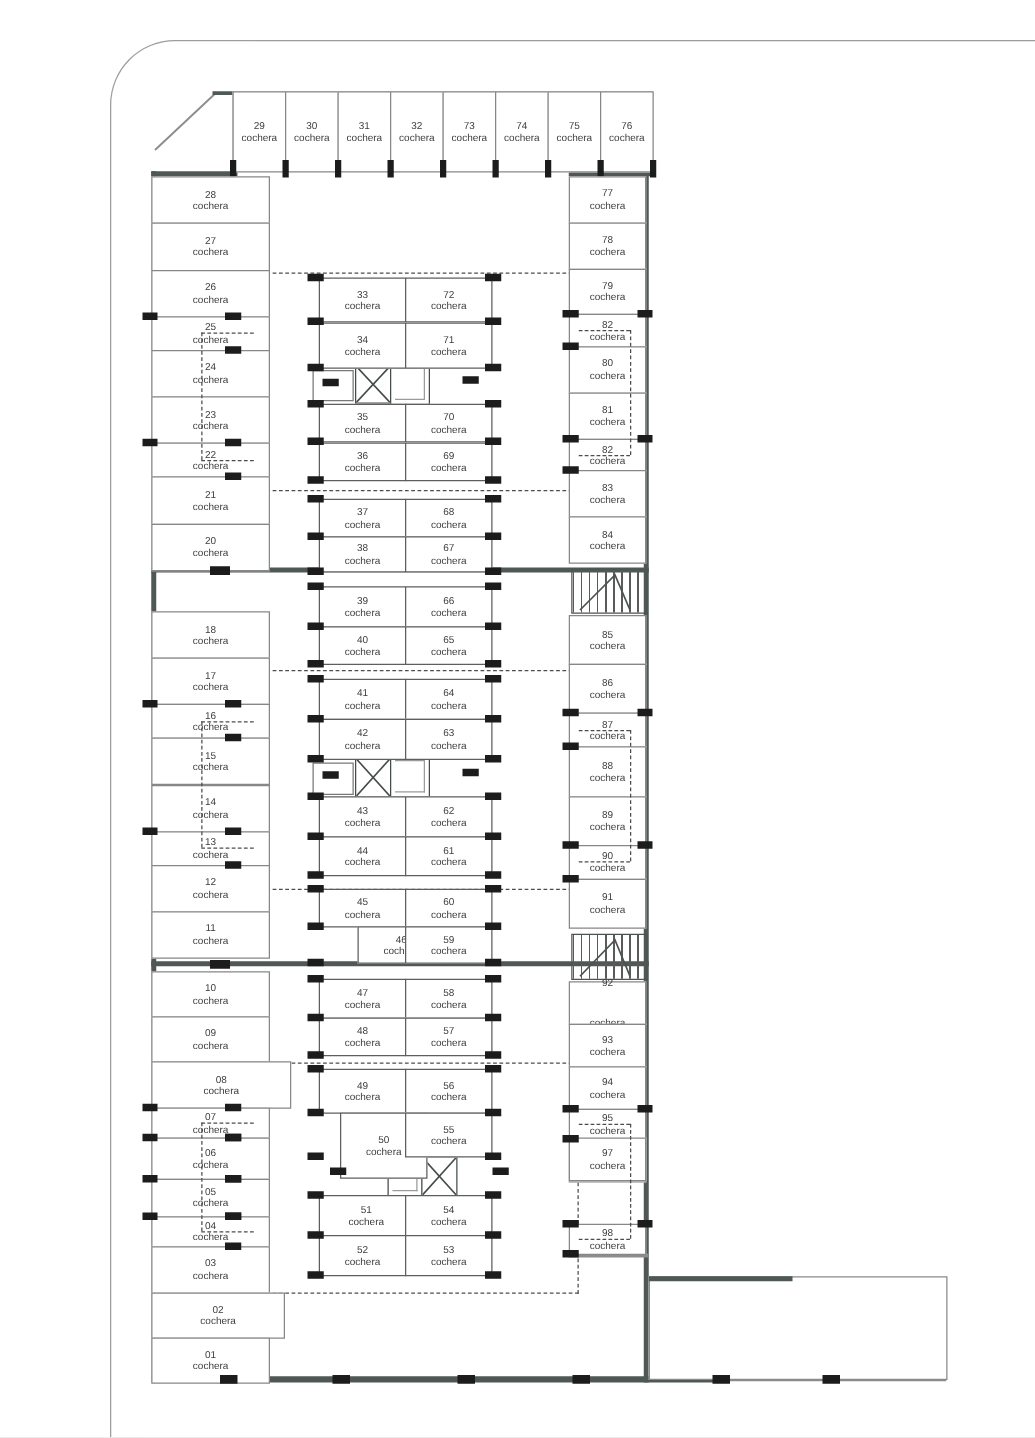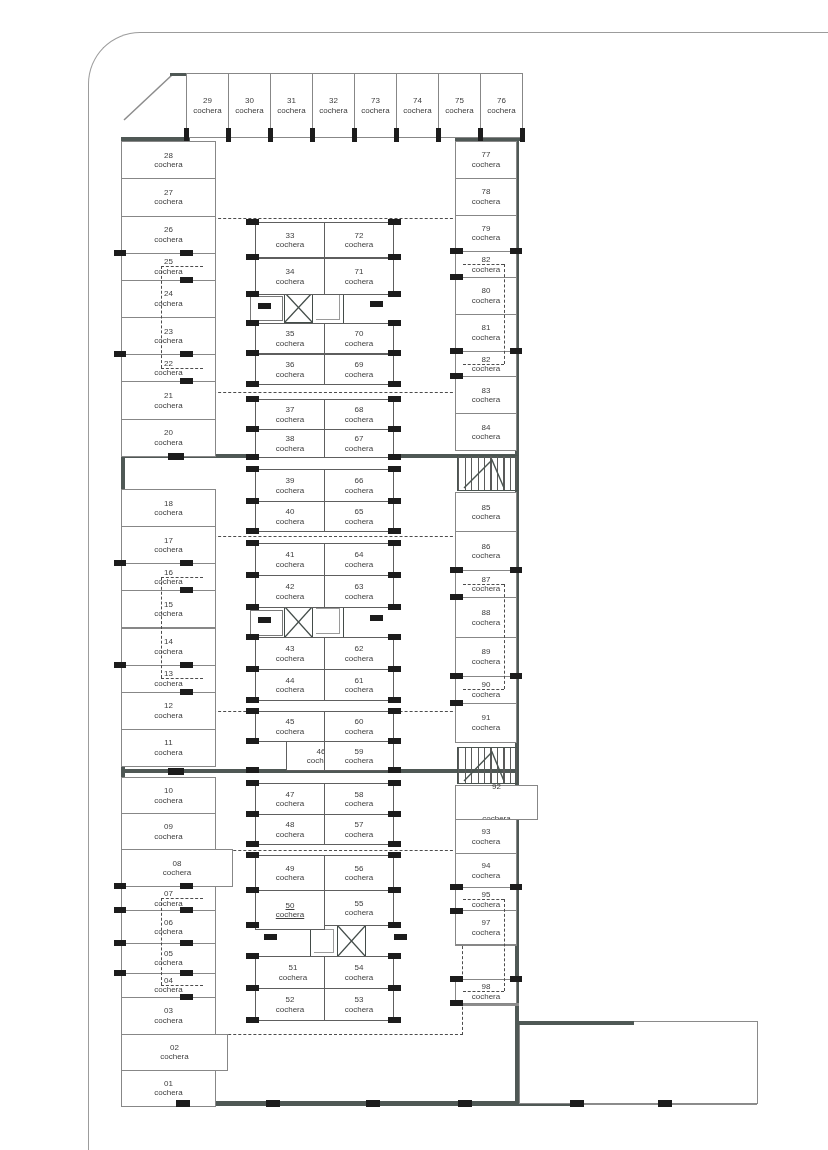--- a/index.html
+++ b/index.html
@@ -356,21 +356,21 @@
     </div>
     <div class="marker" style="left: 450px; top: 567.125px; width: 13px; height: 6px;"></div>
     <div class="marker" style="left: 450px; top: 594.469px; width: 13px; height: 6px;"></div>
     <div class="marker" style="left: 510px; top: 567.125px; width: 12px; height: 6px;"></div>
     <div class="marker" style="left: 450px; top: 672.594px; width: 13px; height: 6px;"></div>
     <div class="marker" style="left: 450px; top: 699.938px; width: 13px; height: 6px;"></div>
     <div class="marker" style="left: 510px; top: 672.594px; width: 12px; height: 6px;"></div>
     <div class="dashv" style="left: 504px; top: 583.797px; height: 105.469px;"></div>
     <div class="dashh" style="left: 463px; top: 583.797px; width: 41px;"></div>
     <div class="dashh" style="left: 463px; top: 689.266px; width: 41px;"></div>
-    <div class="stall" style="left: 455px; top: 785px; width: 83px; height: 35.0625px; gap: 22px;">
+    <div class="stall" style="left: 455px; top: 785px; width: 62px; height: 35.0625px; gap: 22px;">
       <div>92</div>
       <div>cochera</div>
     </div>
     <div class="stall" style="left: 455px; top: 819.062px; width: 62px; height: 35.0625px;">
       <div>93</div>
       <div>cochera</div>
     </div>
     <div class="stall" style="left: 455px; top: 853.125px; width: 62px; height: 35.0625px;">
       <div>94</div>
       <div>cochera</div>
@@ -571,21 +571,21 @@
       <div>cochera</div>
     </div>
     <div class="stall cstall" style="left: 255px; top: 855px; width: 70px; height: 36px;">
       <div>49</div>
       <div>cochera</div>
     </div>
     <div class="stall cstall" style="left: 324px; top: 855px; width: 70px; height: 36px;">
       <div>56</div>
       <div>cochera</div>
     </div>
-    <div class="stall cstall" style="left: 255px; top: 890px; width: 70px; height: 40px; text-decoration: underline;">
+    <div class="stall cstall" style="left: 272px; top: 890px; width: 70px; height: 53px;">
       <div>50</div>
       <div>cochera</div>
     </div>
     <div class="stall cstall" style="left: 324px; top: 890px; width: 70px; height: 36px;">
       <div>55</div>
       <div>cochera</div>
     </div>
     <div class="stall cstall" style="left: 255px; top: 956px; width: 76px; height: 33px;">
       <div>51</div>
       <div>cochera</div>

